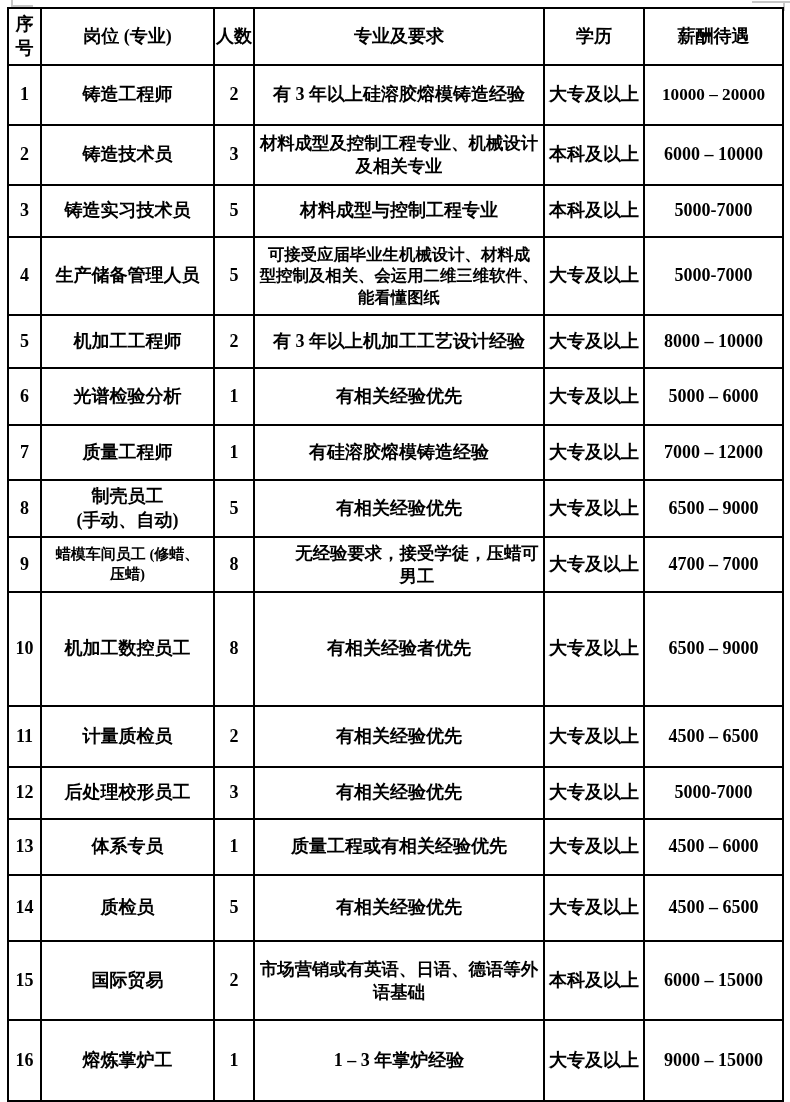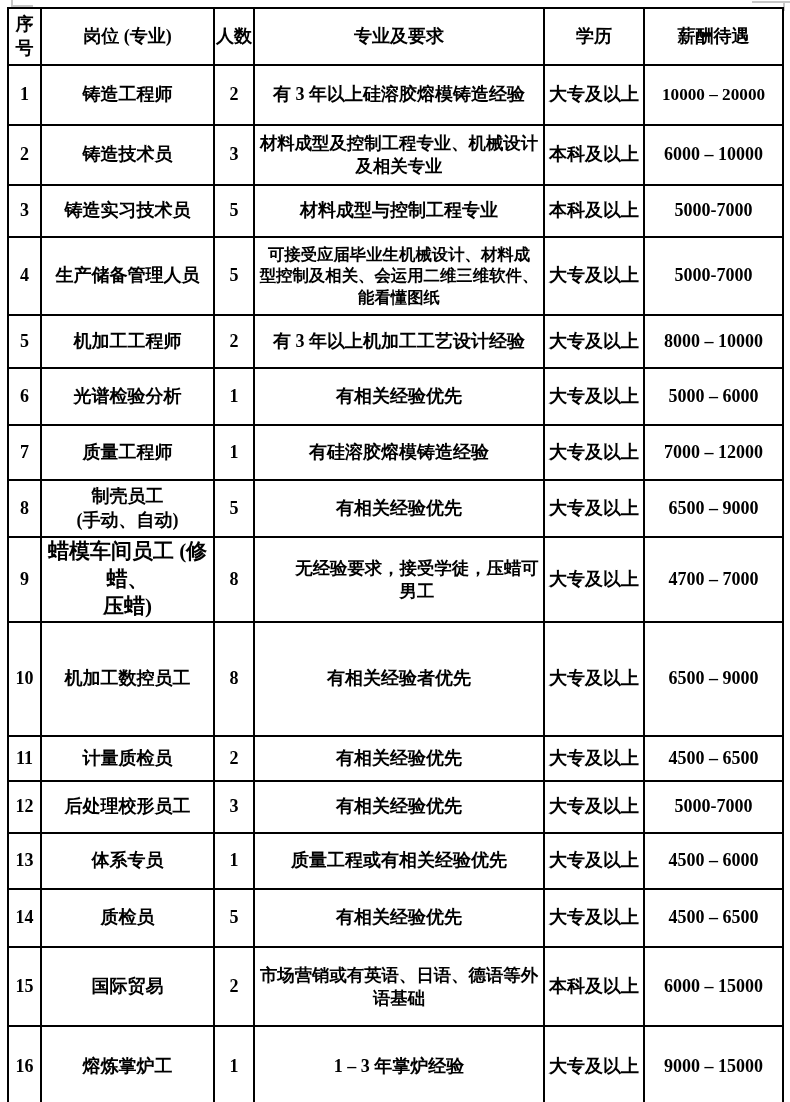--- a/index.html
+++ b/index.html
@@ -141,36 +141,36 @@
     <td>8</td>
     <td>制壳员工
 (手动、自动)</td>
     <td>5</td>
     <td>有相关经验优先</td>
     <td>大专及以上</td>
     <td>6500 – 9000</td>
   </tr>
       <tr style="height: 55px;">
     <td>9</td>
-    <td style="font-size: 21px;">蜡模车间员工 (修蜡、
+    <td style="font-size: 15px;">蜡模车间员工 (修蜡、
 压蜡)</td>
     <td>8</td>
     <td style="font-size: 17.4px; padding-left: 37px;">无经验要求，接受学徒，压蜡可男工</td>
     <td>大专及以上</td>
     <td>4700 – 7000</td>
   </tr>
       <tr style="height: 114px;">
     <td>10</td>
     <td>机加工数控员工</td>
     <td>8</td>
     <td>有相关经验者优先</td>
     <td>大专及以上</td>
     <td>6500 – 9000</td>
   </tr>
-      <tr style="height: 45px;">
+      <tr style="height: 61px;">
     <td>11</td>
     <td>计量质检员</td>
     <td>2</td>
     <td>有相关经验优先</td>
     <td>大专及以上</td>
     <td>4500 – 6500</td>
   </tr>
       <tr style="height: 52px;">
     <td>12</td>
     <td>后处理校形员工</td>
@@ -180,21 +180,21 @@
     <td>5000-7000</td>
   </tr>
       <tr style="height: 56px;">
     <td>13</td>
     <td>体系专员</td>
     <td>1</td>
     <td>质量工程或有相关经验优先</td>
     <td>大专及以上</td>
     <td>4500 – 6000</td>
   </tr>
-      <tr style="height: 58px;">
+      <tr style="height: 66px;">
     <td>14</td>
     <td>质检员</td>
     <td>5</td>
     <td>有相关经验优先</td>
     <td>大专及以上</td>
     <td>4500 – 6500</td>
   </tr>
       <tr style="height: 79px;">
     <td>15</td>
     <td>国际贸易</td>

